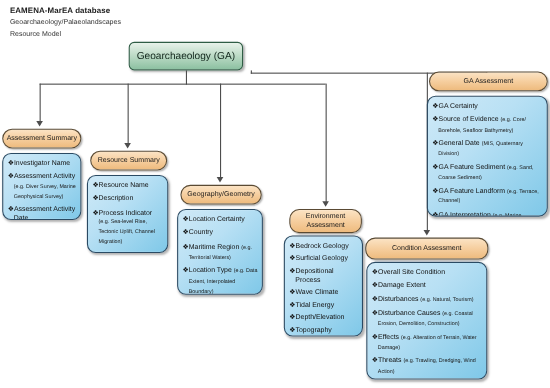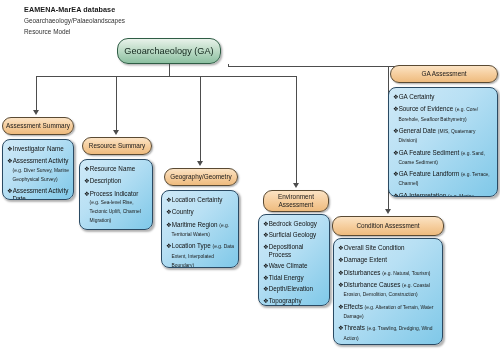--- a/index.html
+++ b/index.html
@@ -12,21 +12,21 @@
     width: 500px;
     height: 353px;
     background: #ffffff;
     font-family: "Liberation Sans", sans-serif;
     overflow: hidden;
   }
 
   
   #title-block {
     position: absolute;
-    left: 24px;
+    left: 9px;
     top: 4px;
     width: 200px;
   }
   #title-block .t1 {
     font-size: 7.2px;
     font-weight: bold;
     color: #1a1a1a;
     line-height: 11px;
     letter-spacing: 0.1px;
   }
@@ -69,21 +69,21 @@
     line-height: 8.5px;
     box-shadow: 1.2px 1.2px 1.6px rgba(0,0,0,0.30);
     padding: 0 3px;
   }
 
   
   #root-node {
     position: absolute;
     box-sizing: border-box;
     border: 1px solid #2f5d45;
-    border-radius: 11px;
+    border-radius: 5px;
     background: linear-gradient(180deg, #e8f2ea 0%, #bfdcc8 45%, #8cc0a1 100%);
     color: #12261c;
     font-size: 9.2px;
     display: flex;
     align-items: center;
     justify-content: center;
     text-align: center;
     box-shadow: 1.4px 1.4px 2px rgba(0,0,0,0.30);
   }
 

